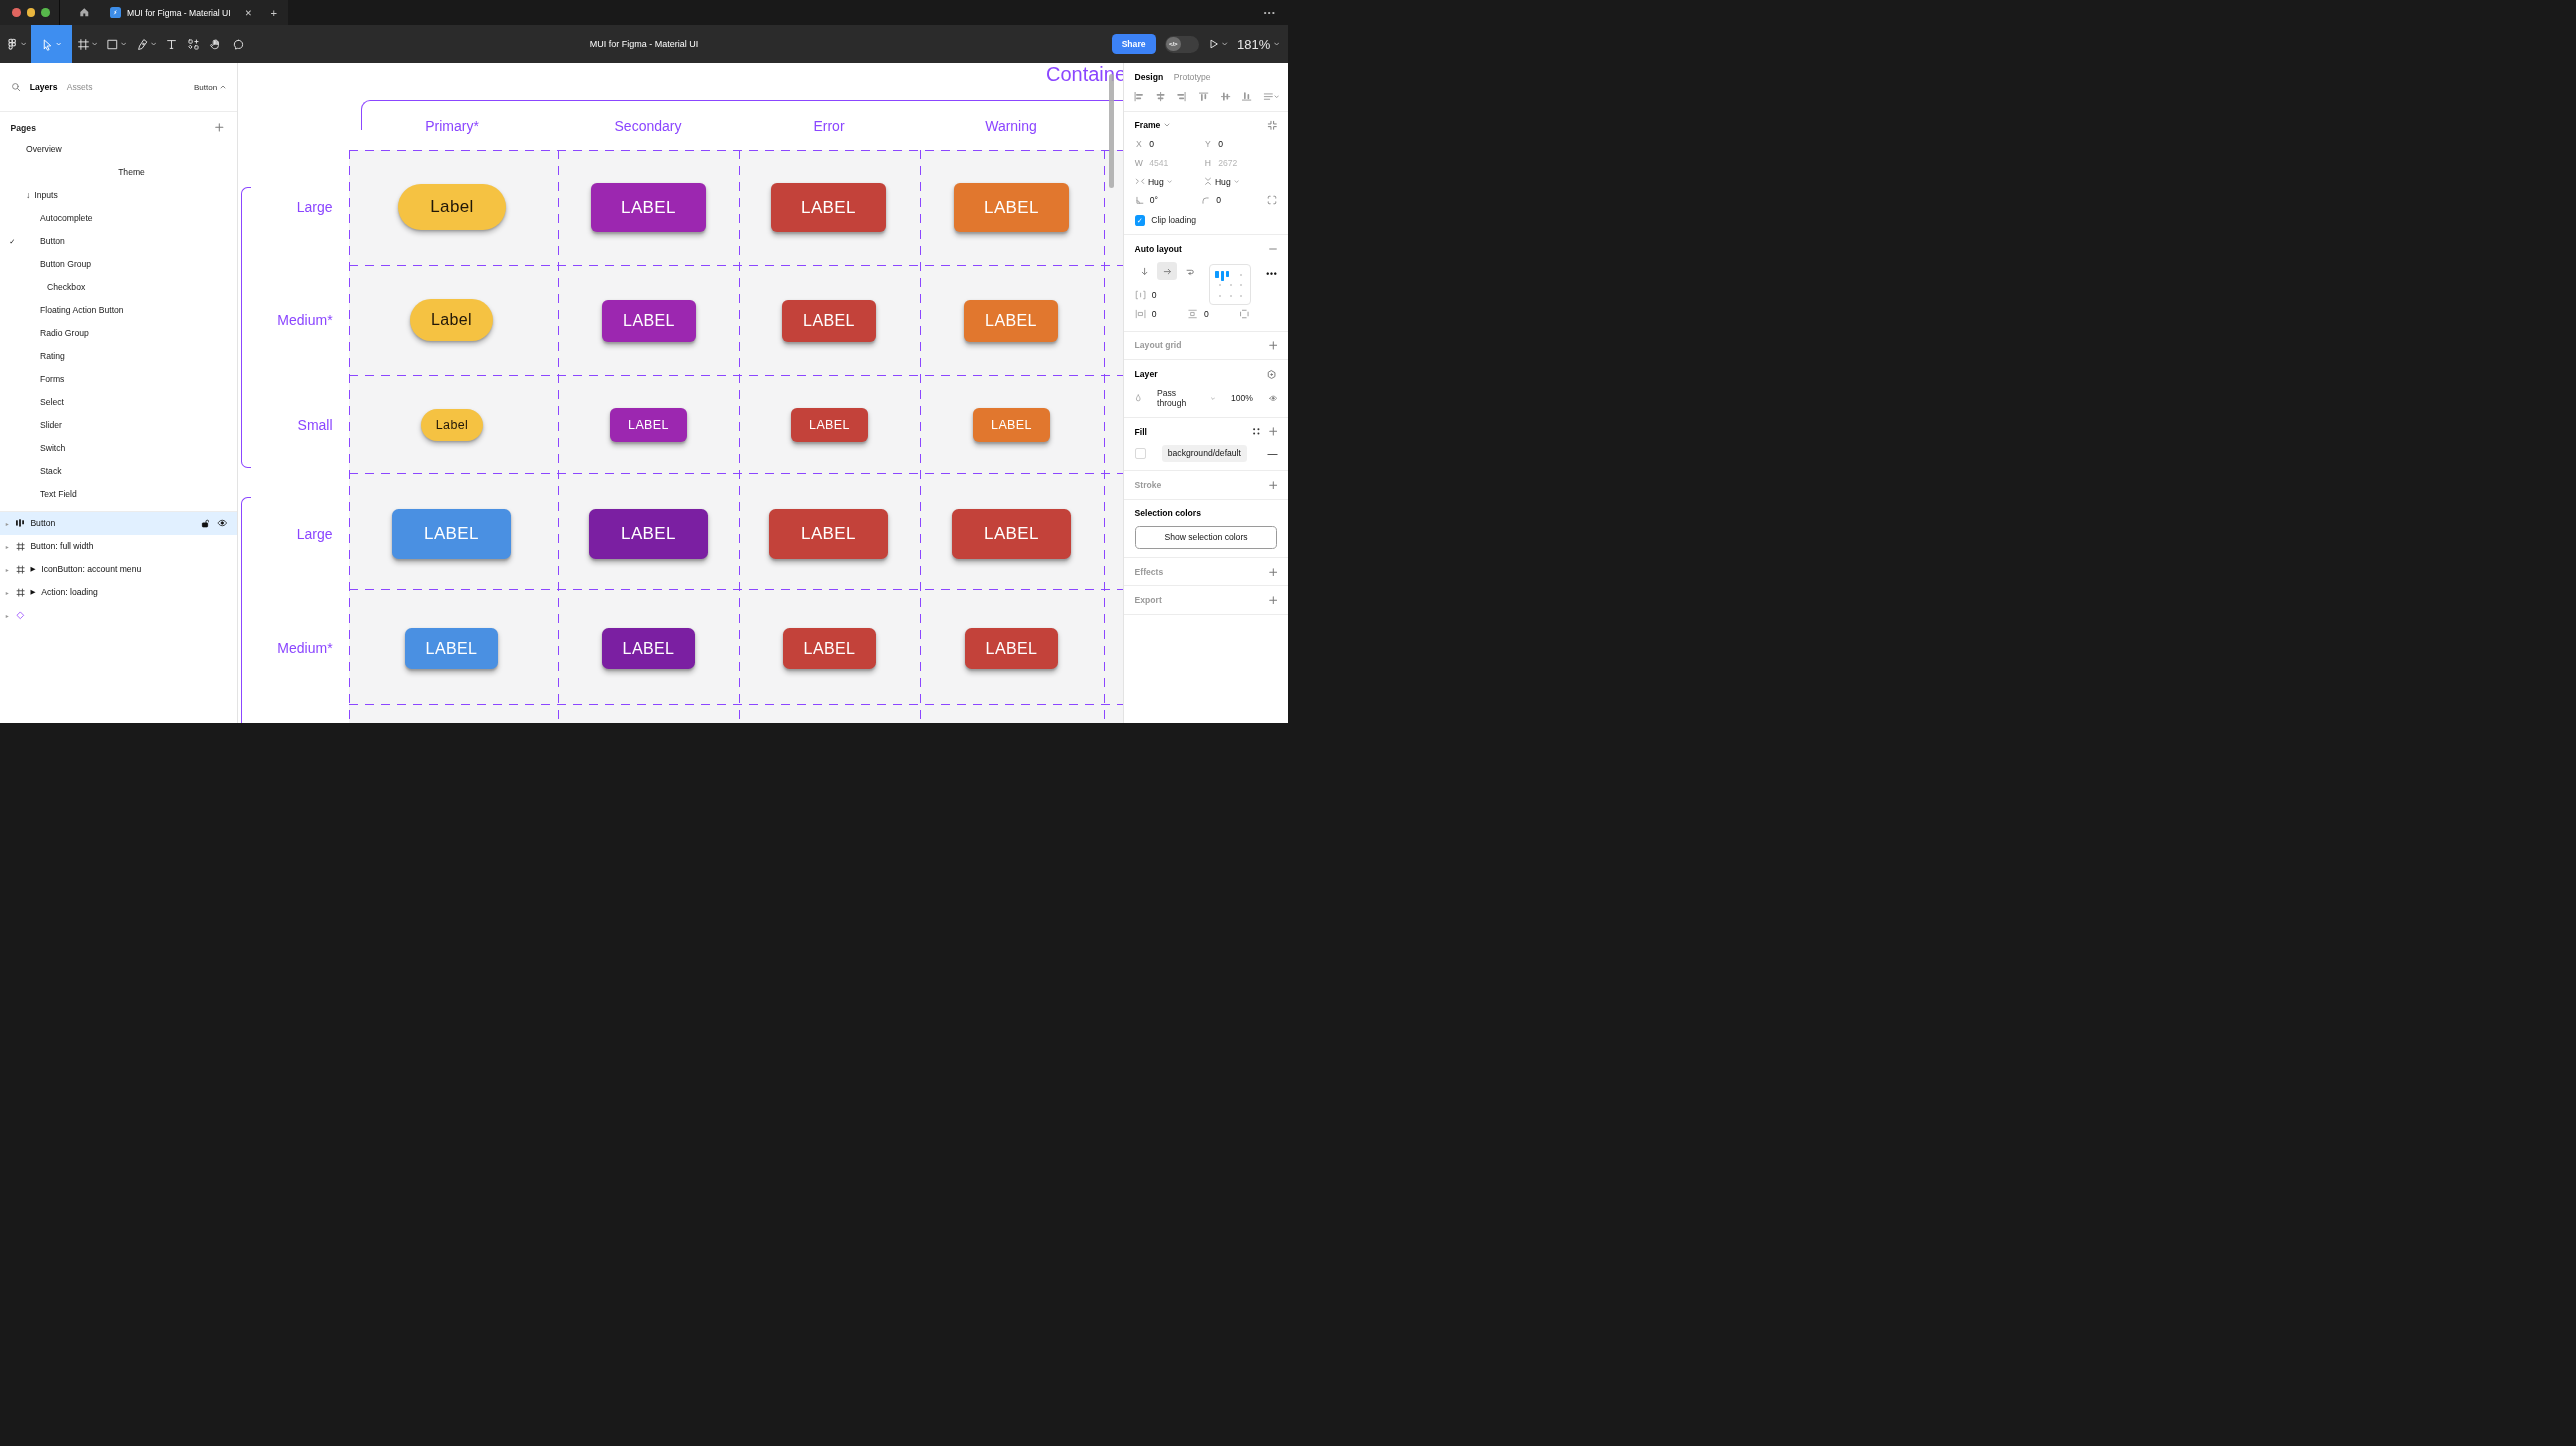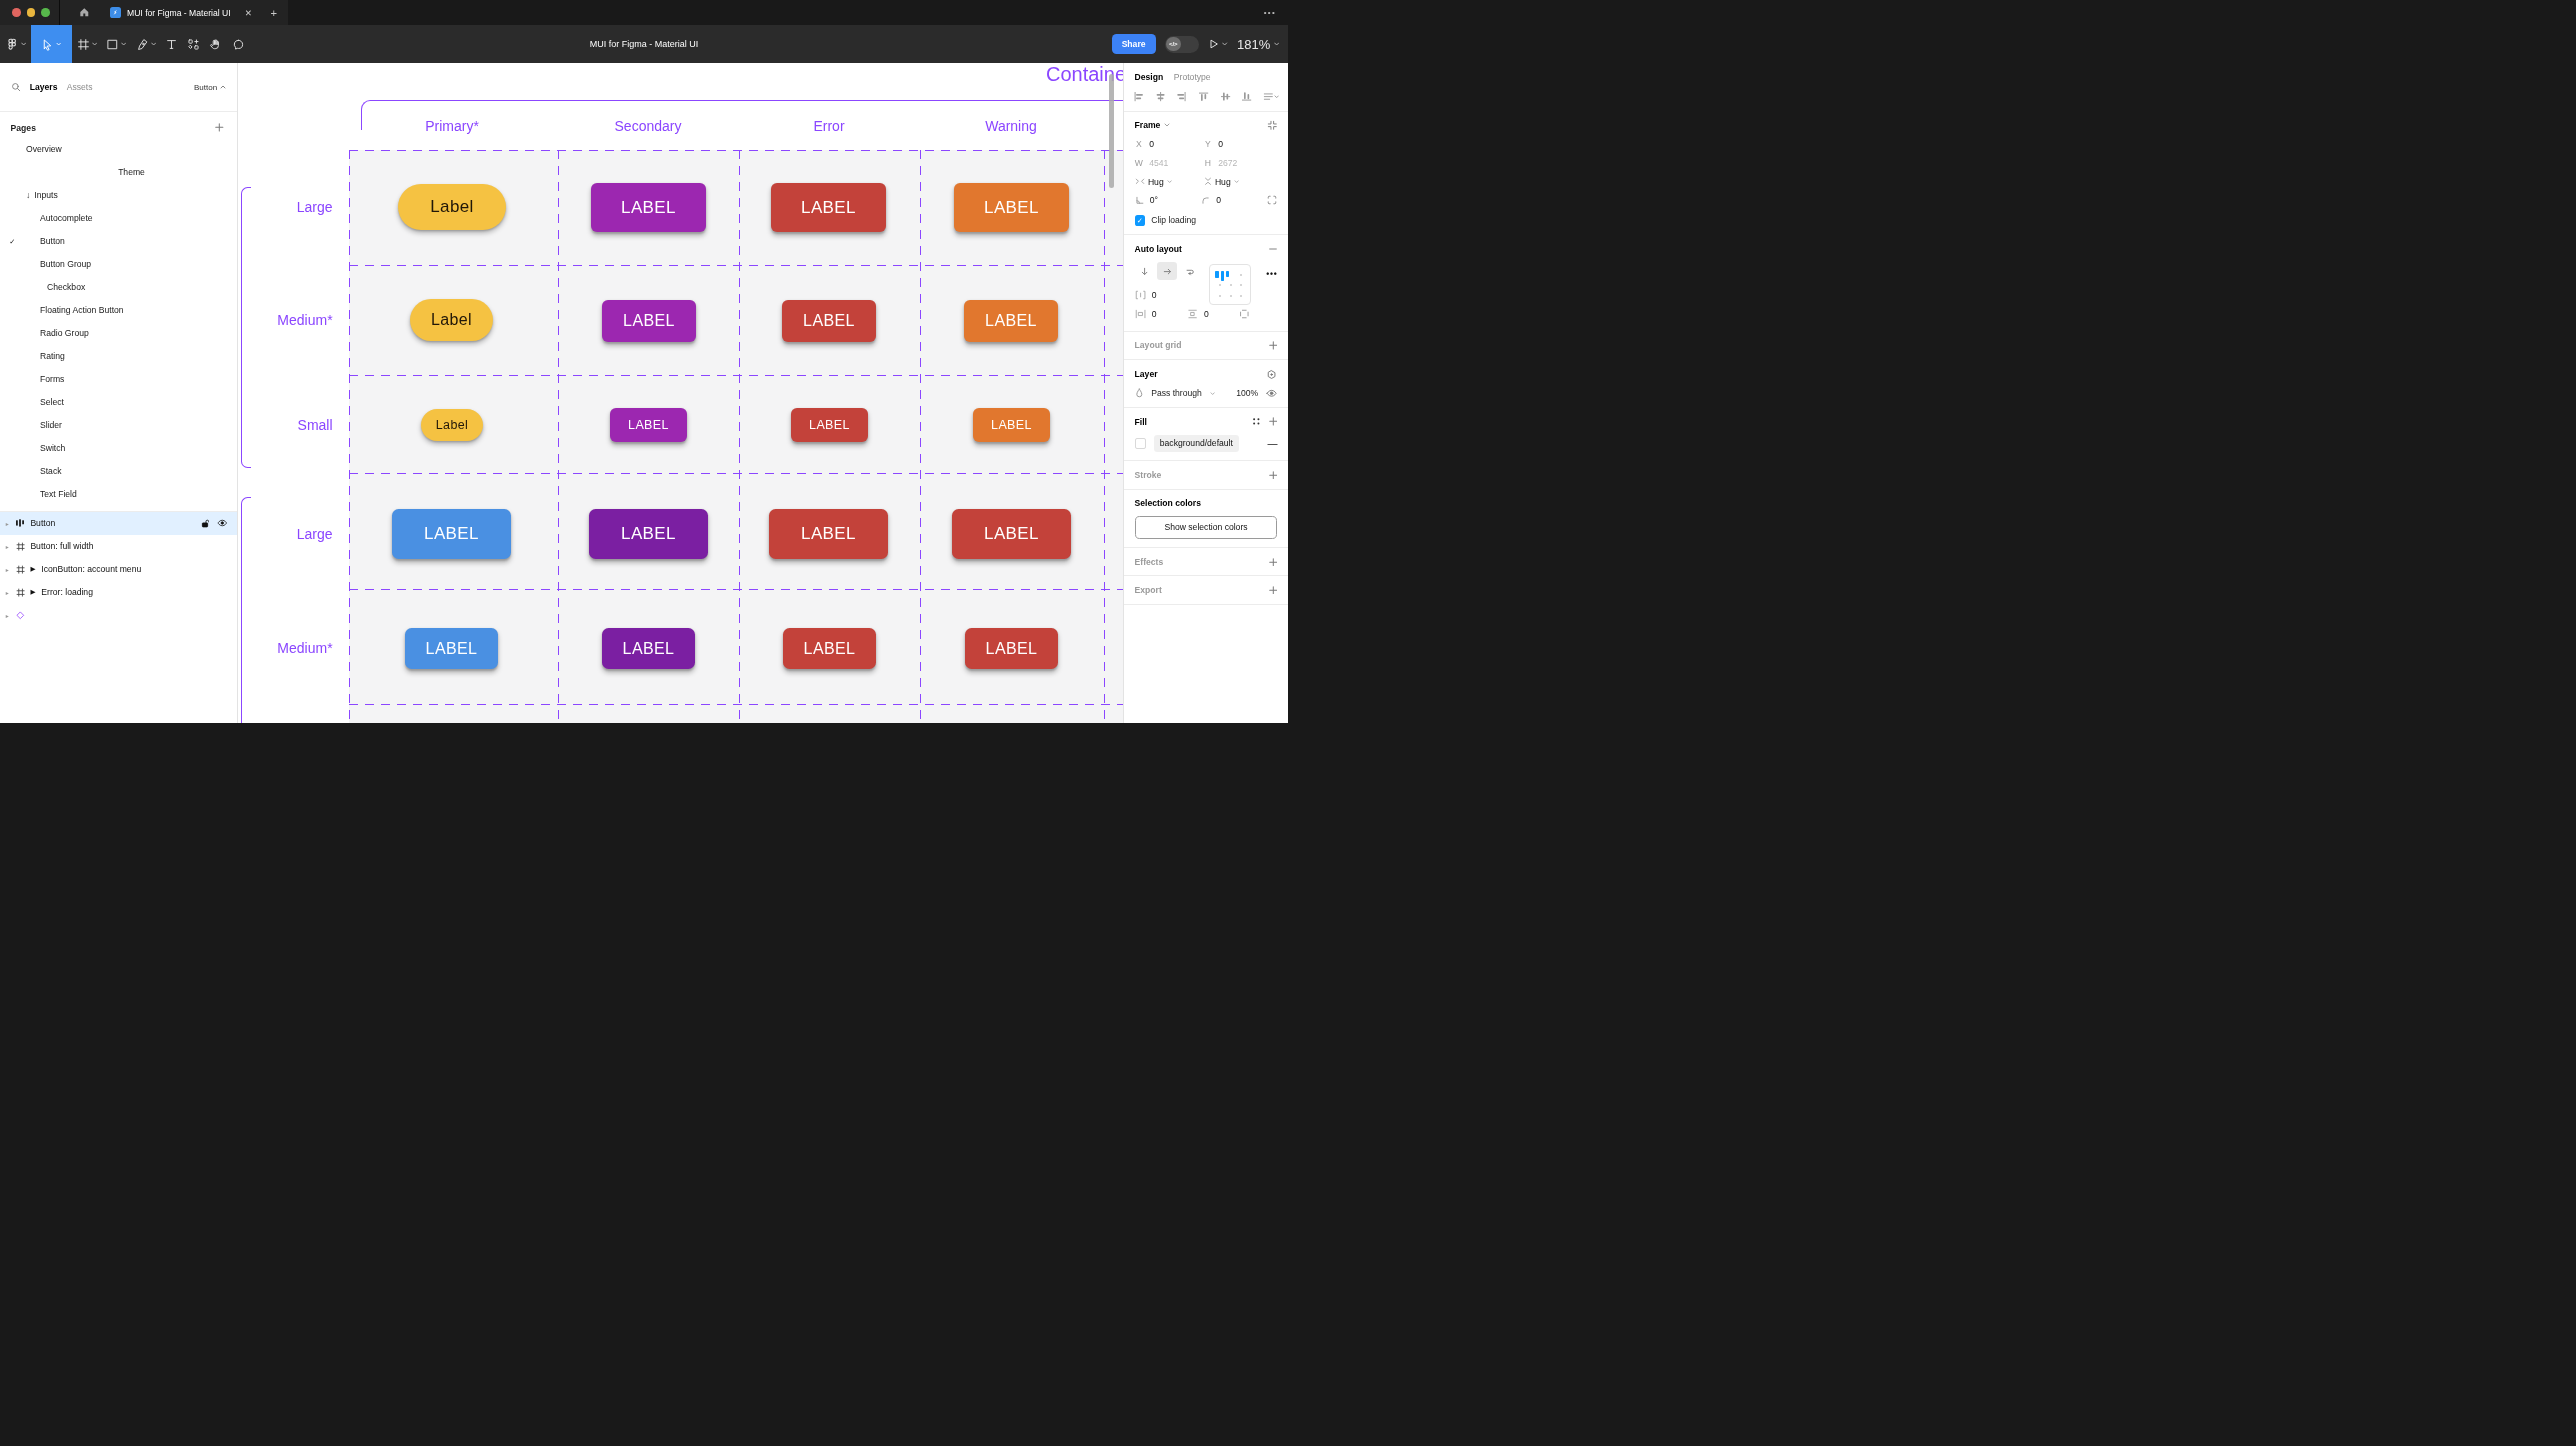--- a/index.html
+++ b/index.html
@@ -98,21 +98,21 @@
   .cbox{width:10.6px;height:10.6px;border-radius:2.6px;background:#0d99ff;color:#fff;font-size:7.3px;display:flex;align-items:center;justify-content:center;}
   .al-arrows{display:flex;align-items:center;gap:2.6px;margin-top:8px;}
   .al-btn{width:20px;height:18.5px;display:flex;align-items:center;justify-content:center;border-radius:3.3px;}
   .al-btn.sel{background:#e9e9e9;}
   .al-nums{display:flex;align-items:center;gap:6px;margin-top:9.2px;color:#111;}
   .al-grid{position:absolute;right:37px;top:29px;width:42px;height:41px;border:0.7px solid #e3e3e3;border-radius:4px;}
   .al-grid .dot{position:absolute;width:2px;height:2px;border-radius:50%;background:#c9c9c9;}
   .al-bars{position:absolute;left:5.3px;top:5.3px;display:flex;gap:2px;align-items:flex-start;}
   .al-bars i{display:block;width:3.3px;background:#0d99ff;border-radius:0.7px;}
   .al-more{position:absolute;right:10.6px;top:34px;color:#111;font-weight:700;letter-spacing:0.7px;}
-  .blend-row{display:flex;align-items:center;gap:8px;margin-top:8.6px;}
+  .blend-row{display:flex;align-items:center;gap:16px;margin-top:8.6px;}
   .chip{background:#f0f0f0;border-radius:3.3px;padding:3.3px 6px;color:#111;}
   .swatch{width:11.2px;height:11.2px;border:0.7px solid #d9d9d9;border-radius:2px;background:#fff;}
   .outline-btn{display:block;width:100%;margin-top:8px;border:0.7px solid #9a9a9a;border-radius:4.6px;background:#fff;padding:5.3px 0;text-align:center;font-size:8.6px;color:#111;}
   .minus{color:#111;font-size:10px;}
   .g{stroke:#7a7a7a;fill:none;stroke-width:1.4;stroke-linecap:round;stroke-linejoin:round;}
   .gi{stroke:#9a9a9a;fill:none;stroke-width:1.4;stroke-linecap:round;}
   .w{stroke:#dedede;fill:none;stroke-width:1.5;stroke-linecap:round;stroke-linejoin:round;}
 </style>
 </head>
 <body>
@@ -359,21 +359,21 @@
             <span class="layer-name">IconButton: account menu</span>
           </div>
           <div class="layer-row">
             <span class="layer-caret">▸</span>
             <span class="layer-ico">
               <svg width="9.2" height="9.2" viewBox="0 0 14 14" stroke="#444" fill="none" stroke-width="1.3">
                 <path d="M4.2 1v12M9.8 1v12M1 4.2h12M1 9.8h12"></path>
               </svg>
             </span>
             <span class="layer-play">▶</span>
-            <span class="layer-name">Error: loading</span>
+            <span class="layer-name">Action: loading</span>
           </div>
           <div class="layer-row">
             <span class="layer-caret">▸</span>
             <span class="layer-ico">
               <svg width="8.6" height="8.6" viewBox="0 0 14 14" stroke="#9747ff" fill="none" stroke-width="1.3">
                 <path d="M7 1.5L12.5 7 7 12.5 1.5 7z"></path>
               </svg>
             </span>
             <span class="layer-name purple">
               <menu></menu>

